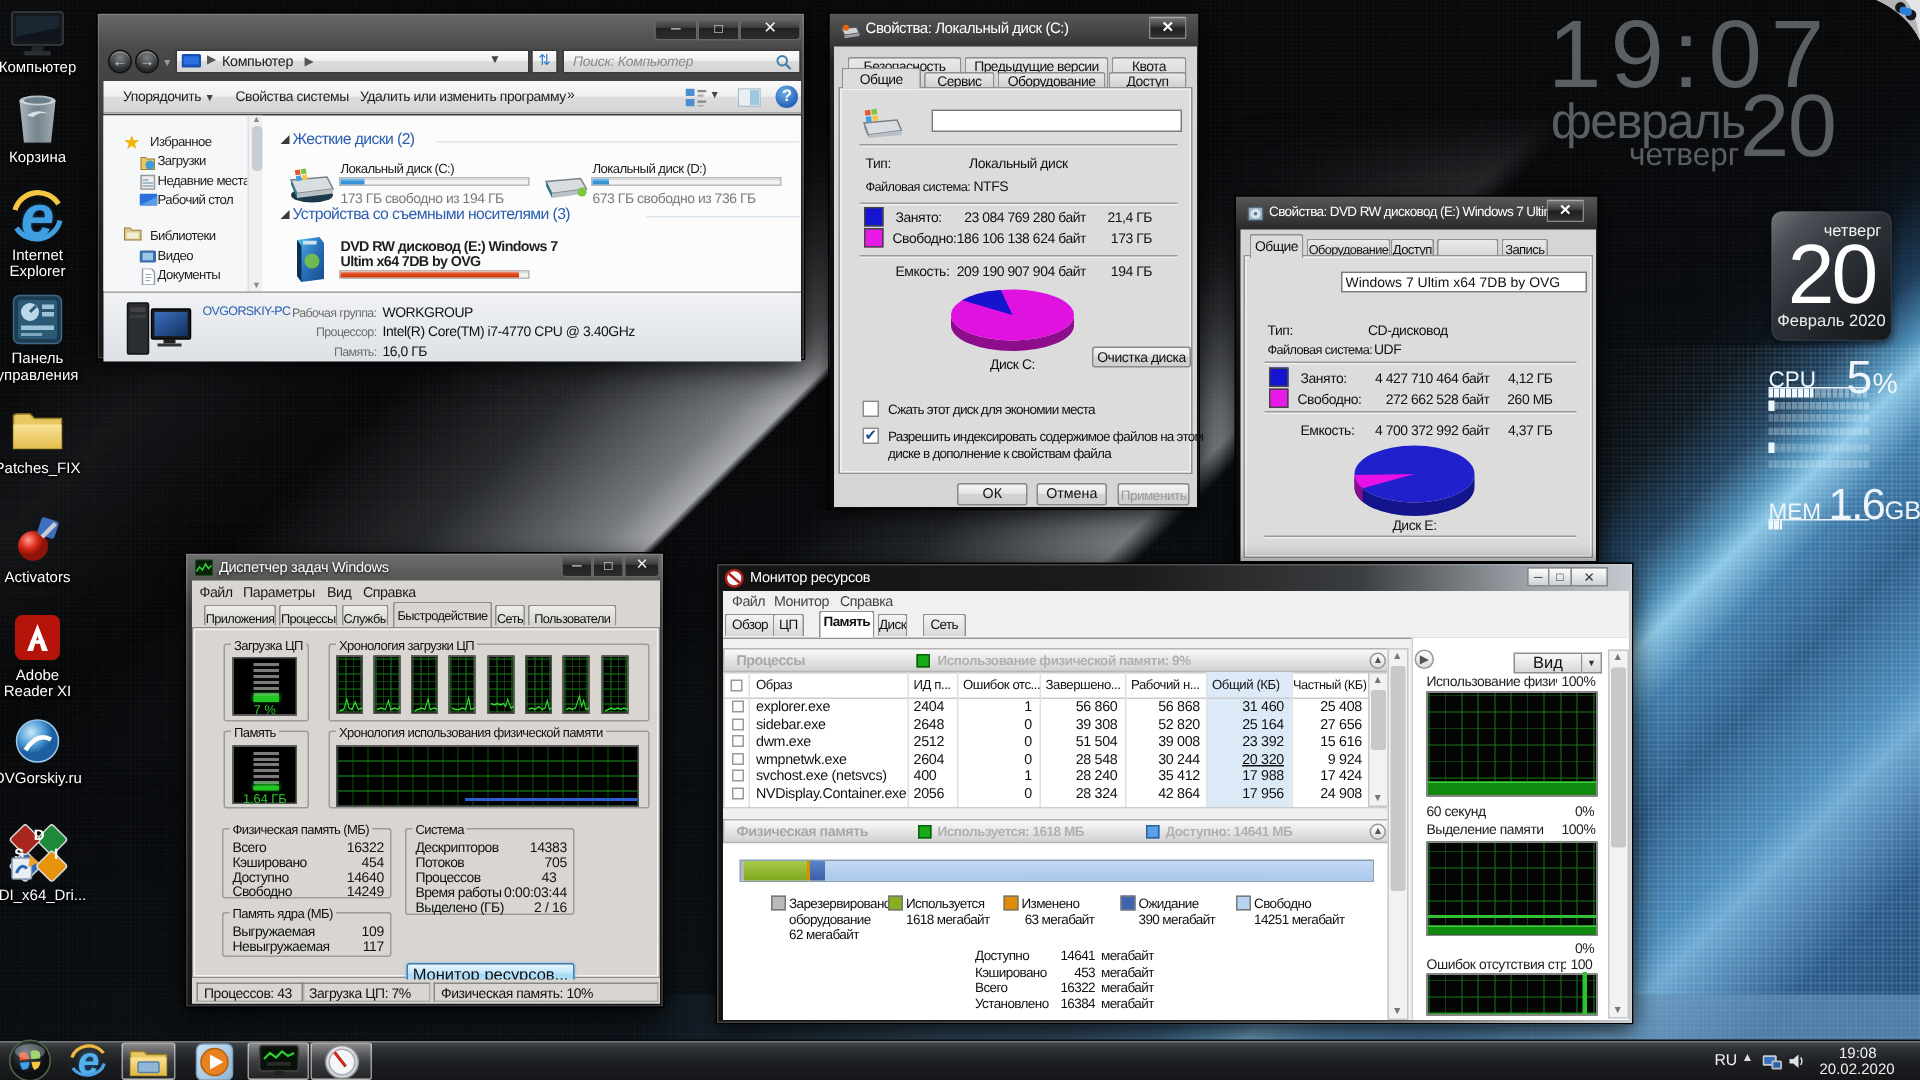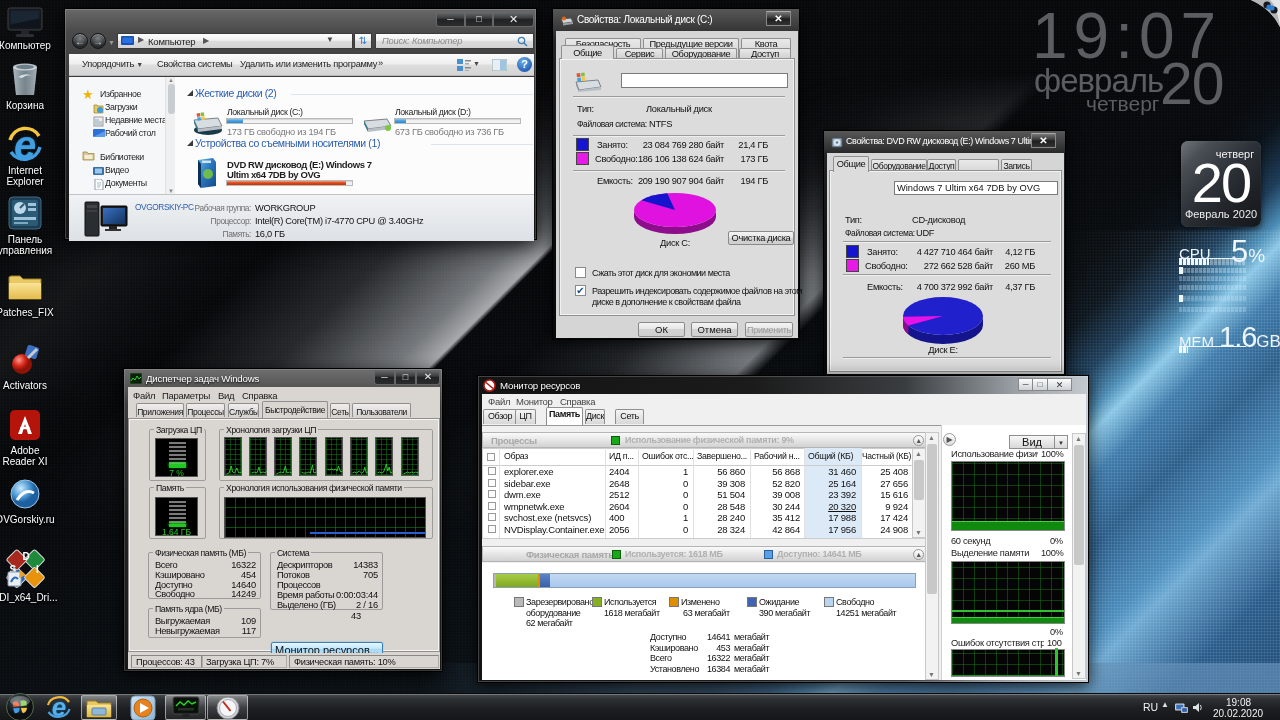--- a/index.html
+++ b/index.html
@@ -340,21 +340,21 @@
         <path d="M1,9 L5,17 L5,20 L1,12 Z" fill="#2a7a8a"></path>
         <path d="M5,17 L28,14 L28,17 L5,20 Z" fill="#b8bfc5"></path>
         <circle cx="25" cy="16" r="3" fill="#7ac83c"></circle>
       </svg>
     <span class="sitem" style="left:326px;top:30px;">Локальный диск (D:)</span>
     <div class="pbar" style="left:325px;top:41px;width:127px;">
         <div class="pfill" style="width:11px;"></div>
       </div>
     <span class="cap" style="left:326px;top:50px;">673 ГБ свободно из 736 ГБ</span>
     <div style="position:absolute;left:118px;top:63px;width:0;height:0;border-left:6px solid transparent;border-bottom:6px solid #3a3a3a;"></div>
-    <span class="exph" style="left:126px;top:60px;">Устройства со съемными носителями (1)</span>
+    <span class="exph" style="left:126px;top:60px;">Устройства со съемными носителями (3)</span>
     <div class="hline" style="left:362px;top:67px;width:102px;"></div>
     <svg width="22" height="30" style="position:absolute;left:127px;top:81px;">
         <path d="M2,2 L17,0 L20,4 L20,28 L5,30 L2,26 Z" fill="url(#dvdbox)"></path>
         <defs>
           <linearGradient id="dvdbox" x1="0" y1="0" x2="1" y2="1">
             <stop offset="0" stop-color="#5abcea"></stop>
             <stop offset=".5" stop-color="#2a72bc"></stop>
             <stop offset="1" stop-color="#144a86"></stop>
           </linearGradient>
         </defs>
@@ -619,21 +619,21 @@
       <div class="tmrow" style="left:6px;top:36px;">Свободно</div>
         <div class="tmval" style="right:4px;top:36px;">14249</div>
     </div>
     <div class="grp" style="left:142px;top:165px;width:113px;height:58px;">
         <div class="grplbl">Система</div>
       <div class="tmrow" style="left:6px;top:7px;">Дескрипторов</div>
         <div class="tmval" style="right:4px;top:7px;">14383</div>
       <div class="tmrow" style="left:6px;top:17px;">Потоков</div>
         <div class="tmval" style="right:4px;top:17px;">705</div>
       <div class="tmrow" style="left:6px;top:27px;">Процессов</div>
-        <div class="tmval" style="right:21px;top:27px;margin-top:31px;">43</div>
+        <div class="tmval" style="right:11px;top:27px;">43</div>
       <div class="tmrow" style="left:6px;top:37px;">Время работы</div>
         <div class="tmval" style="right:4px;top:37px;">0:00:03:44</div>
       <div class="tmrow" style="left:6px;top:47px;">Выделено (ГБ)</div>
         <div class="tmval" style="right:4px;top:47px;">2 / 16</div>
     </div>
     <div class="grp" style="left:20px;top:221px;width:113px;height:30px;">
         <div class="grplbl">Память ядра (МБ)</div>
       <div class="tmrow" style="left:6px;top:7px;">Выгружаемая</div>
         <div class="tmval" style="right:4px;top:7px;">109</div>
       <div class="tmrow" style="left:6px;top:17px;">Невыгружаемая</div>
@@ -773,21 +773,21 @@
       <span class="rmnum" style="left:314px;width:60px;">17 956</span>
       <span class="rmnum" style="left:366px;width:60px;">24 908</span>
       </div>
 
     <div class="sbar" style="left:430px;top:54px;height:90px;">
         <div class="sarr" style="top:1px;">▲</div>
         <div style="position:absolute;left:1px;top:11px;width:10px;height:40px;background:#c8c8c8;border-radius:2px;"></div>
         <div class="sarr" style="bottom:1px;">▼</div>
       </div>
     <div class="rmhdr" style="top:152px;">
-      <span style="position:absolute;left:8px;top:2px;margin-left:35px;">Физическая память</span>
+      <span style="position:absolute;left:8px;top:2px;">Физическая память</span>
       <span style="position:absolute;left:129px;top:3px;width:9px;height:9px;background:#18a818;border:1px solid #0a600a;"></span>
       <span style="position:absolute;left:142px;top:2px;font-weight:bold;color:#b0b0b0;font-size:9px;letter-spacing:-.3px;">Используется: 1618 МБ</span>
       <span style="position:absolute;left:281px;top:3px;width:9px;height:9px;background:#5aa0e8;border:1px solid #2a6098;"></span>
       <span style="position:absolute;left:294px;top:2px;font-weight:bold;color:#b0b0b0;font-size:9px;letter-spacing:-.3px;">Доступно: 14641 МБ</span>
       <div class="rmchev">▲</div>
     </div>
     <div style="position:absolute;left:0px;top:169px;width:443px;height:117px;background:#fff;"></div>
     <div style="position:absolute;left:11px;top:179px;width:423px;height:15px;border:1px solid #8aa0b8;display:flex;">
       <div style="width:2px;background:#b8b8b8;"></div>
       <div style="width:42px;background:linear-gradient(#a8cc4a,#7fa81e);"></div>

